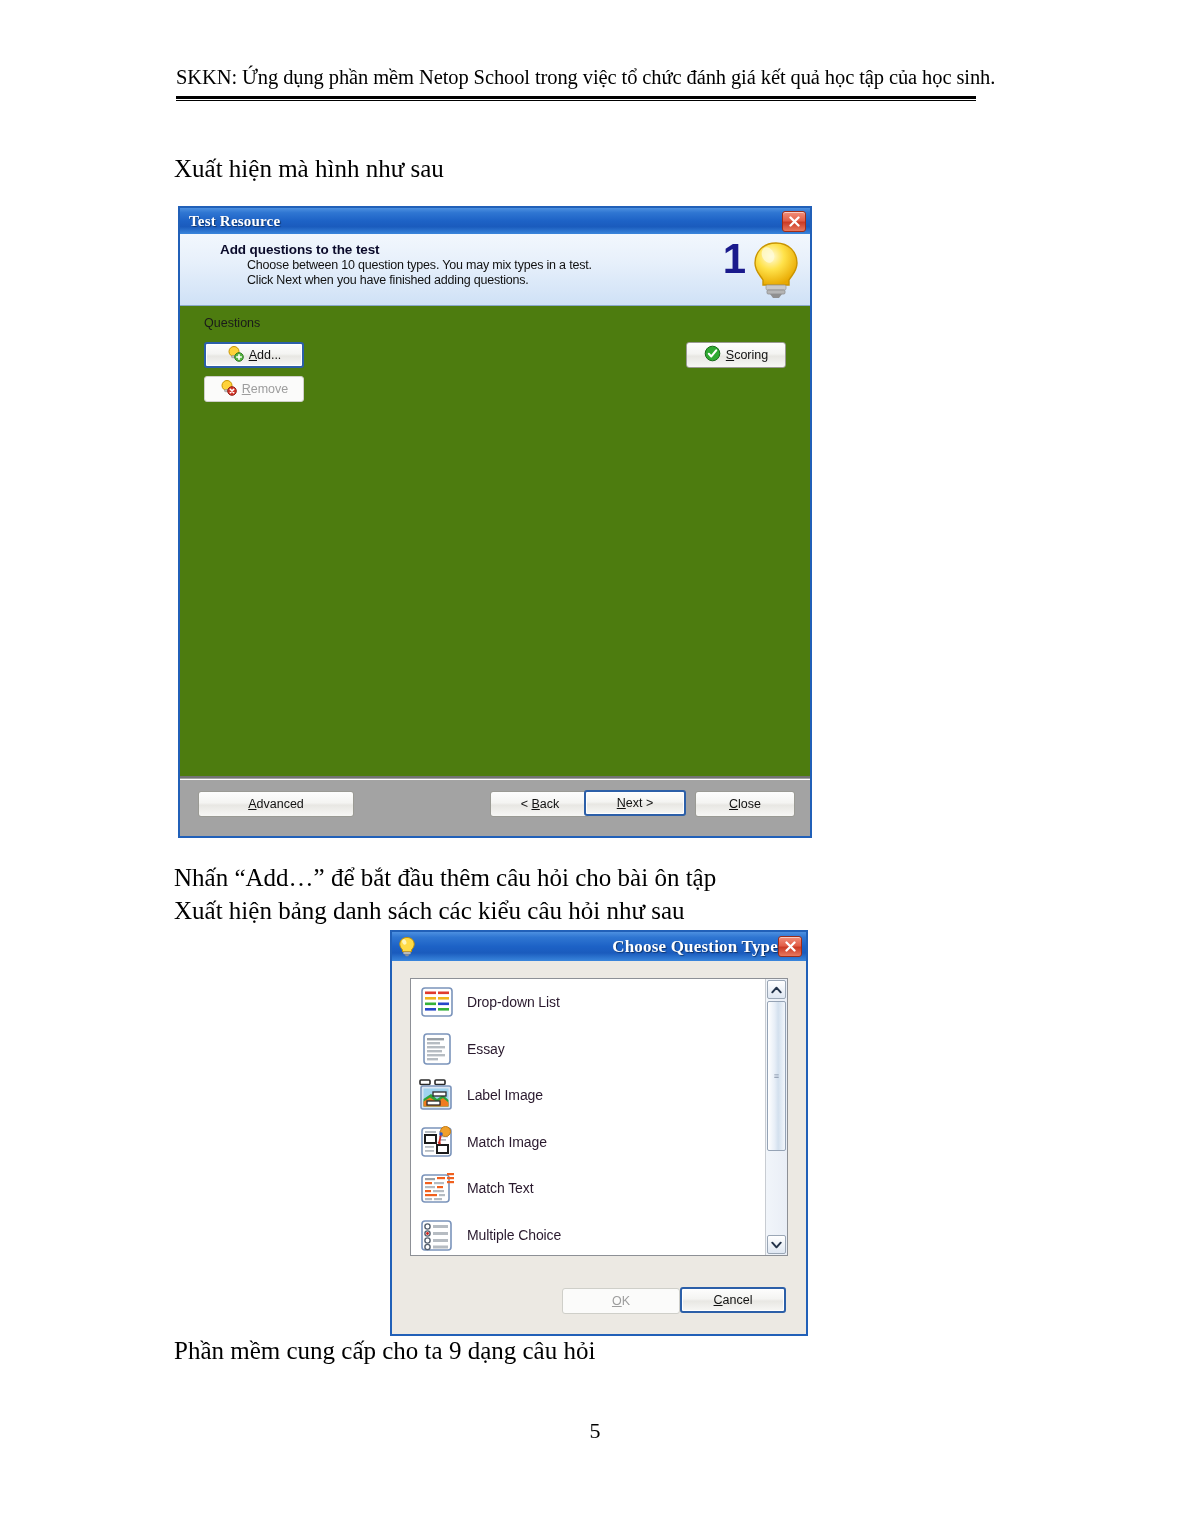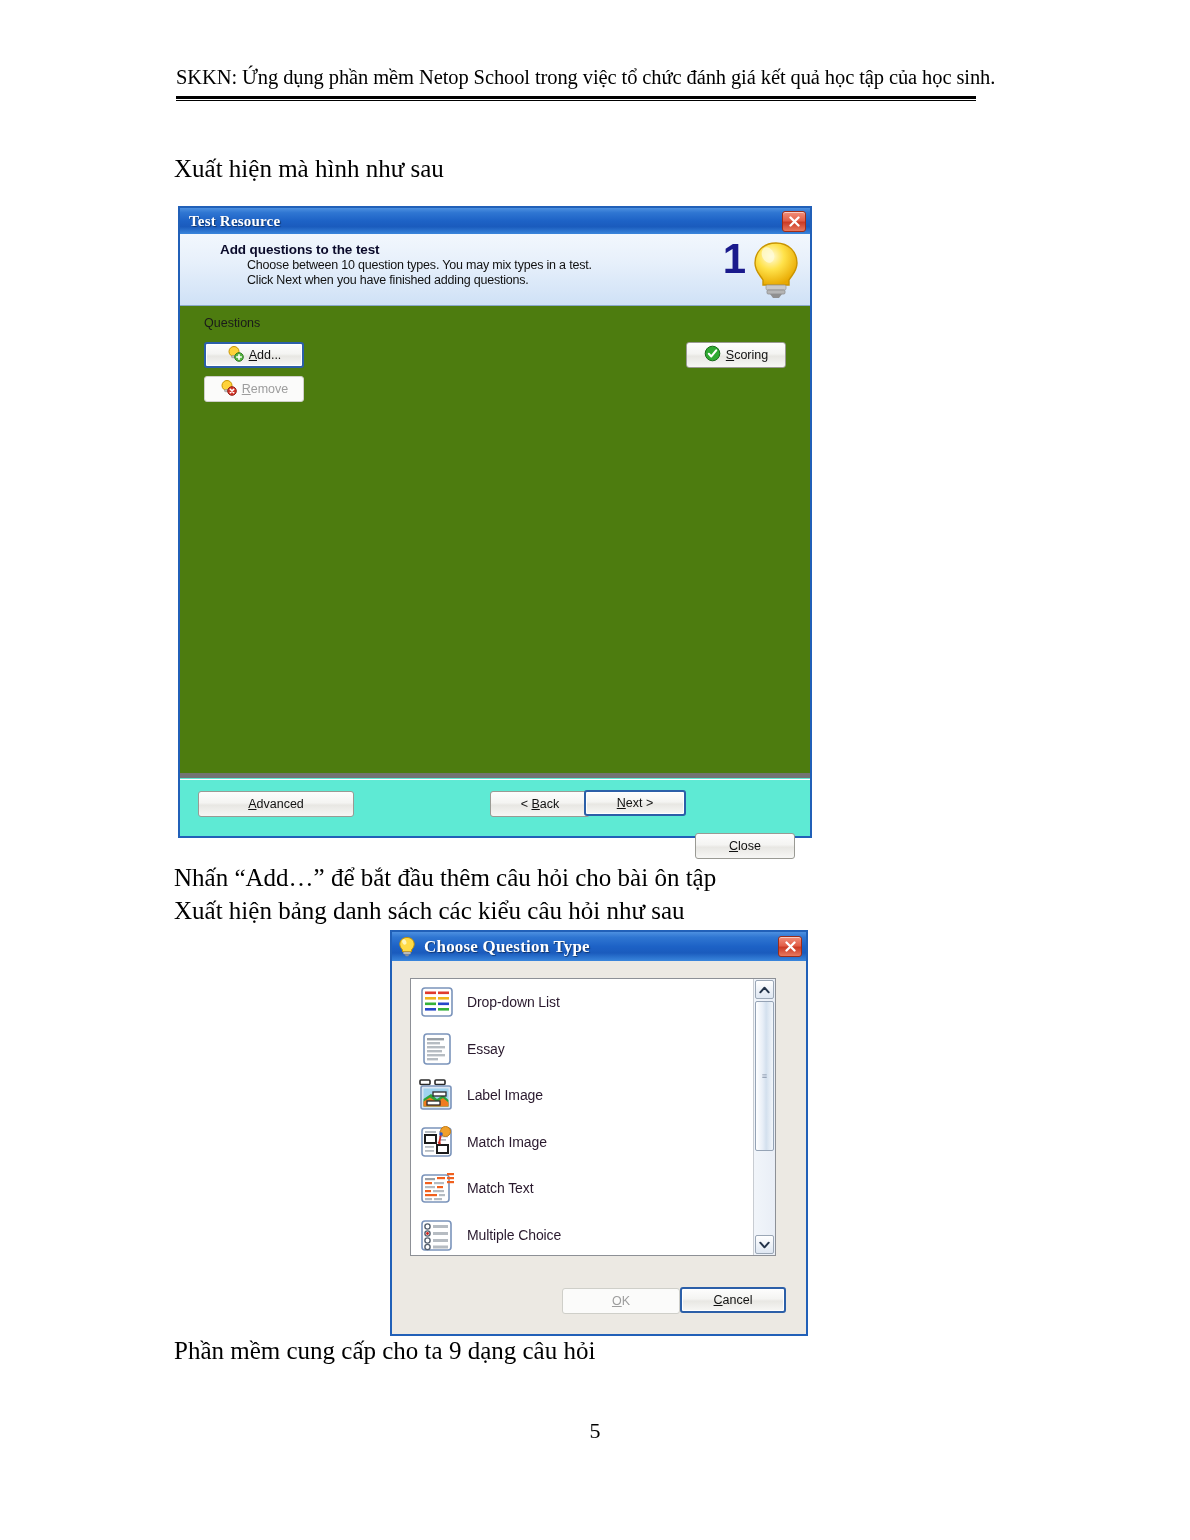--- a/index.html
+++ b/index.html
@@ -278,53 +278,53 @@
   .xp-btn .u { text-decoration: underline; }
 
   #btn-add { position: absolute; left: 2px; top: 0; width: 100px; }
   #btn-remove { position: absolute; left: 2px; top: 34px; width: 100px; }
   #btn-scoring { position: absolute; right: 2px; top: 0; width: 100px; }
 
   .tq-footer {
     position: absolute;
     left: 0; right: 0; bottom: 0;
     height: 58px;
-    border-top: 5px solid #737373;
-    background: #5eead4;
+    border-top: 2px solid #737373;
+    background: #a3a3a3;
   }
   .tq-footer .sep {
     position: absolute;
     left: 0; right: 0; top: 1px;
     height: 1px;
     background: #ffffff;
   }
   #btn-advanced { position: absolute; left: 18px; top: 13px; width: 156px; }
   #btn-back     { position: absolute; left: 310px; top: 13px; width: 100px; }
   #btn-next     { position: absolute; left: 404px; top: 12px; width: 102px; }
-  #btn-close    { position: absolute; left: 515px; top: 13px; width: 100px; margin-top: 42px; }
+  #btn-close    { position: absolute; left: 515px; top: 13px; width: 100px; }
 
   
   #dlg-choose-type {
     left: 390px;
     top: 930px;
     width: 418px;
     height: 406px;
     border: 2px solid #2160b8;
   }
-  #dlg-choose-type .win-titlebar { height: 29px; padding-left: 6px; }
+  #dlg-choose-type .win-titlebar { height: 29px; padding-left: 6px; text-align: right; }
   .title-bulb { margin-right: 8px; display: flex; align-items: center; }
   #dlg-choose-type .win-title { font-size: 17px; }
 
   .ct-body {
     position: absolute;
     left: 0; right: 0;
     top: 32px;
     bottom: 0;
     background: #ece9e3;
-    padding: 14px 30px 0 18px;
+    padding: 14px 18px 0 18px;
     box-sizing: border-box;
   }
   .type-list {
     background: #ffffff;
     border: 1px solid #8d9096;
     height: 278px;
     position: relative;
     overflow: hidden;
     box-sizing: border-box;
   }

